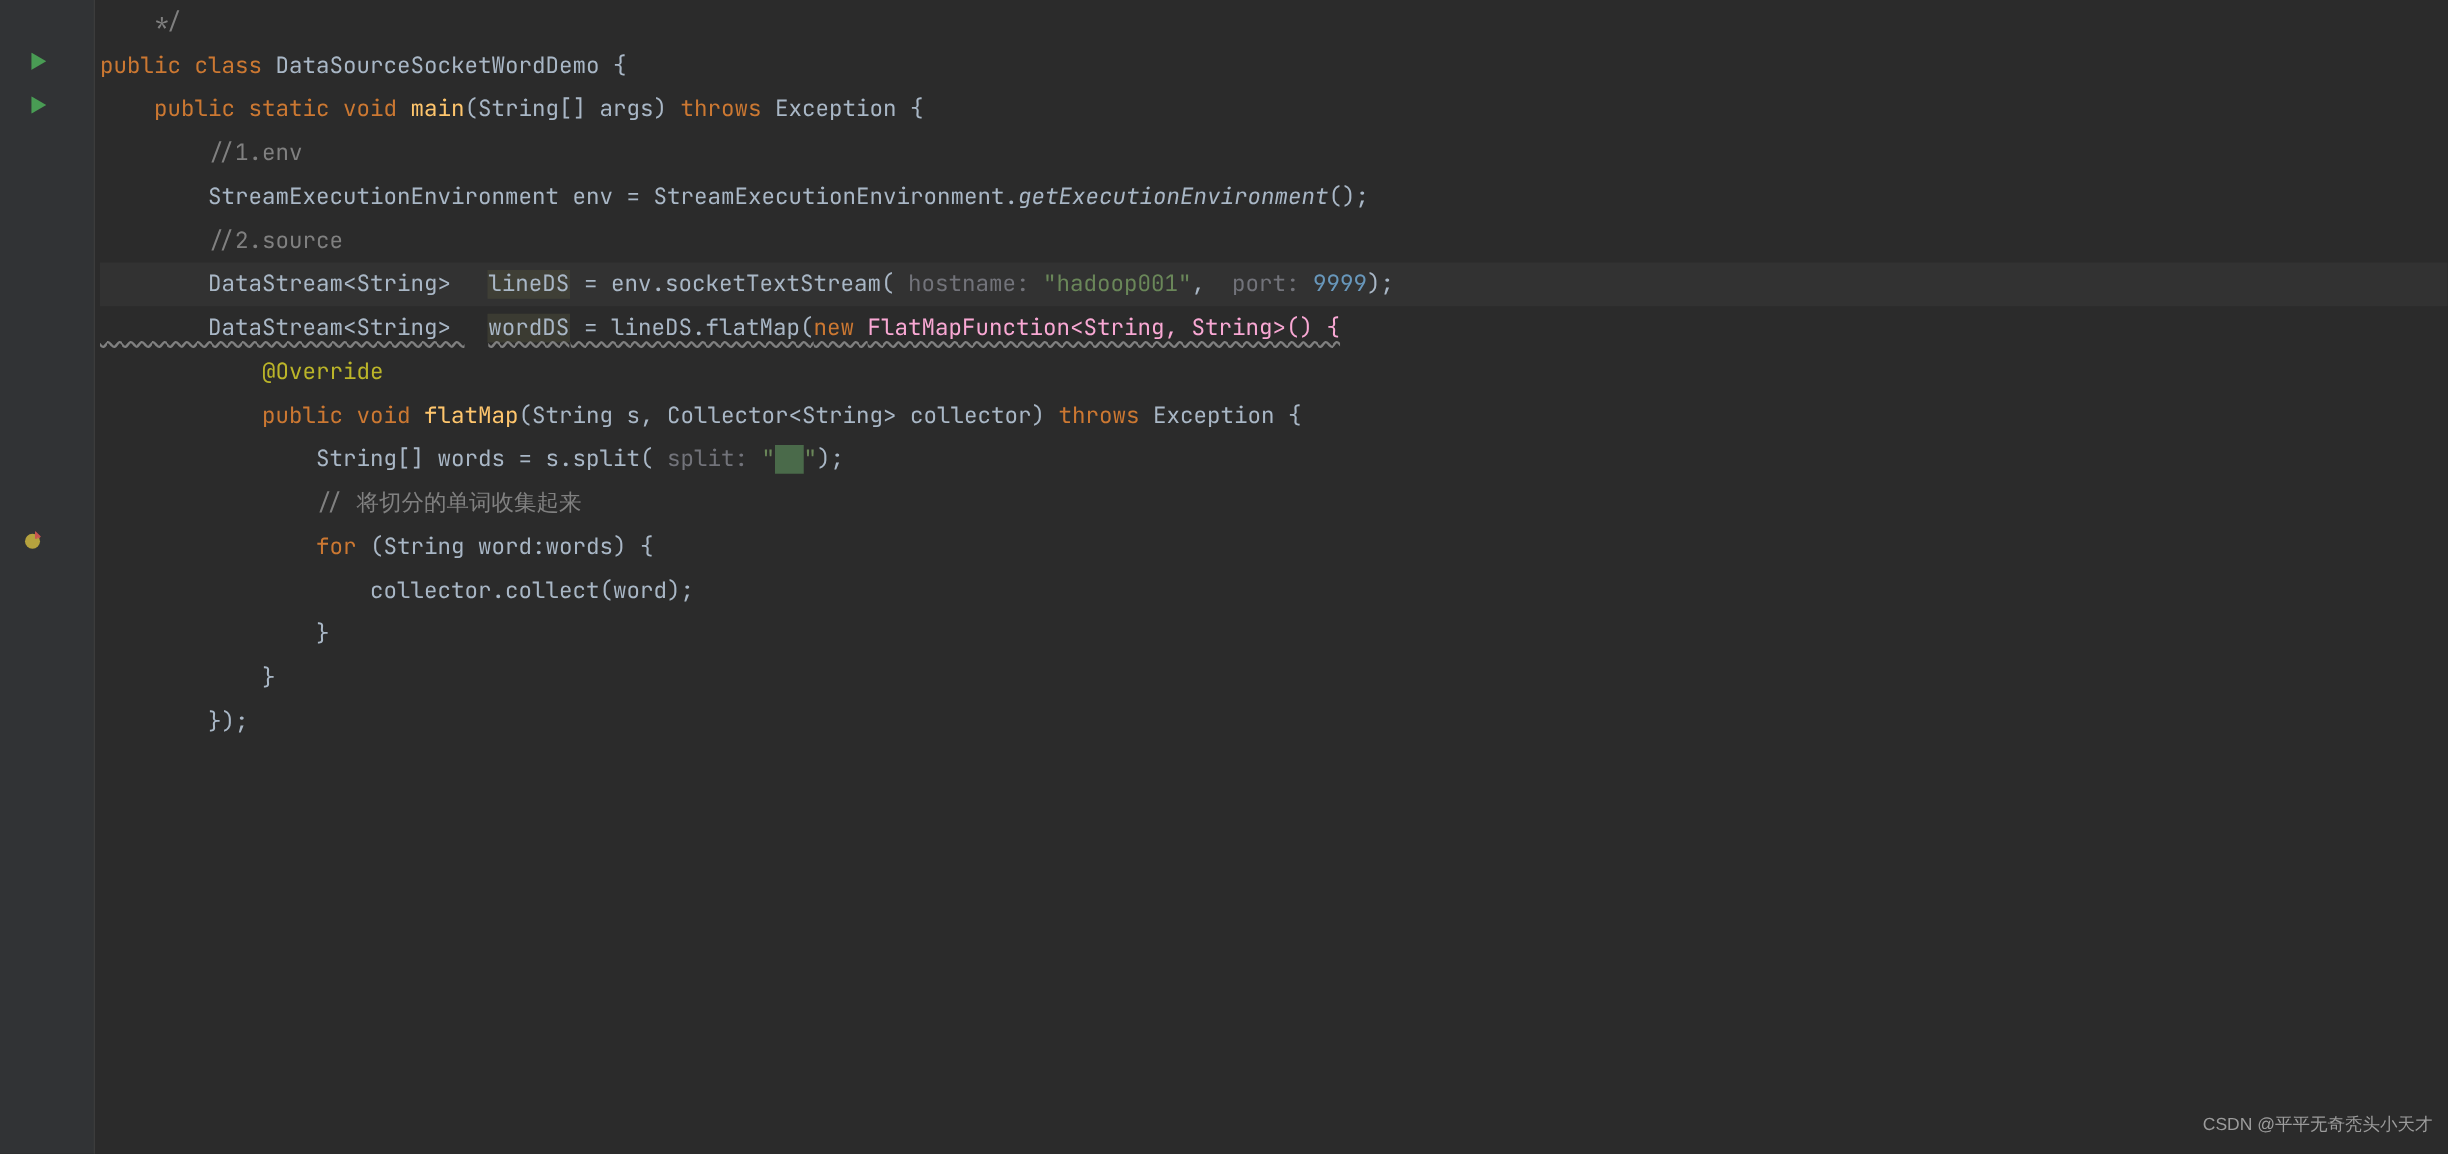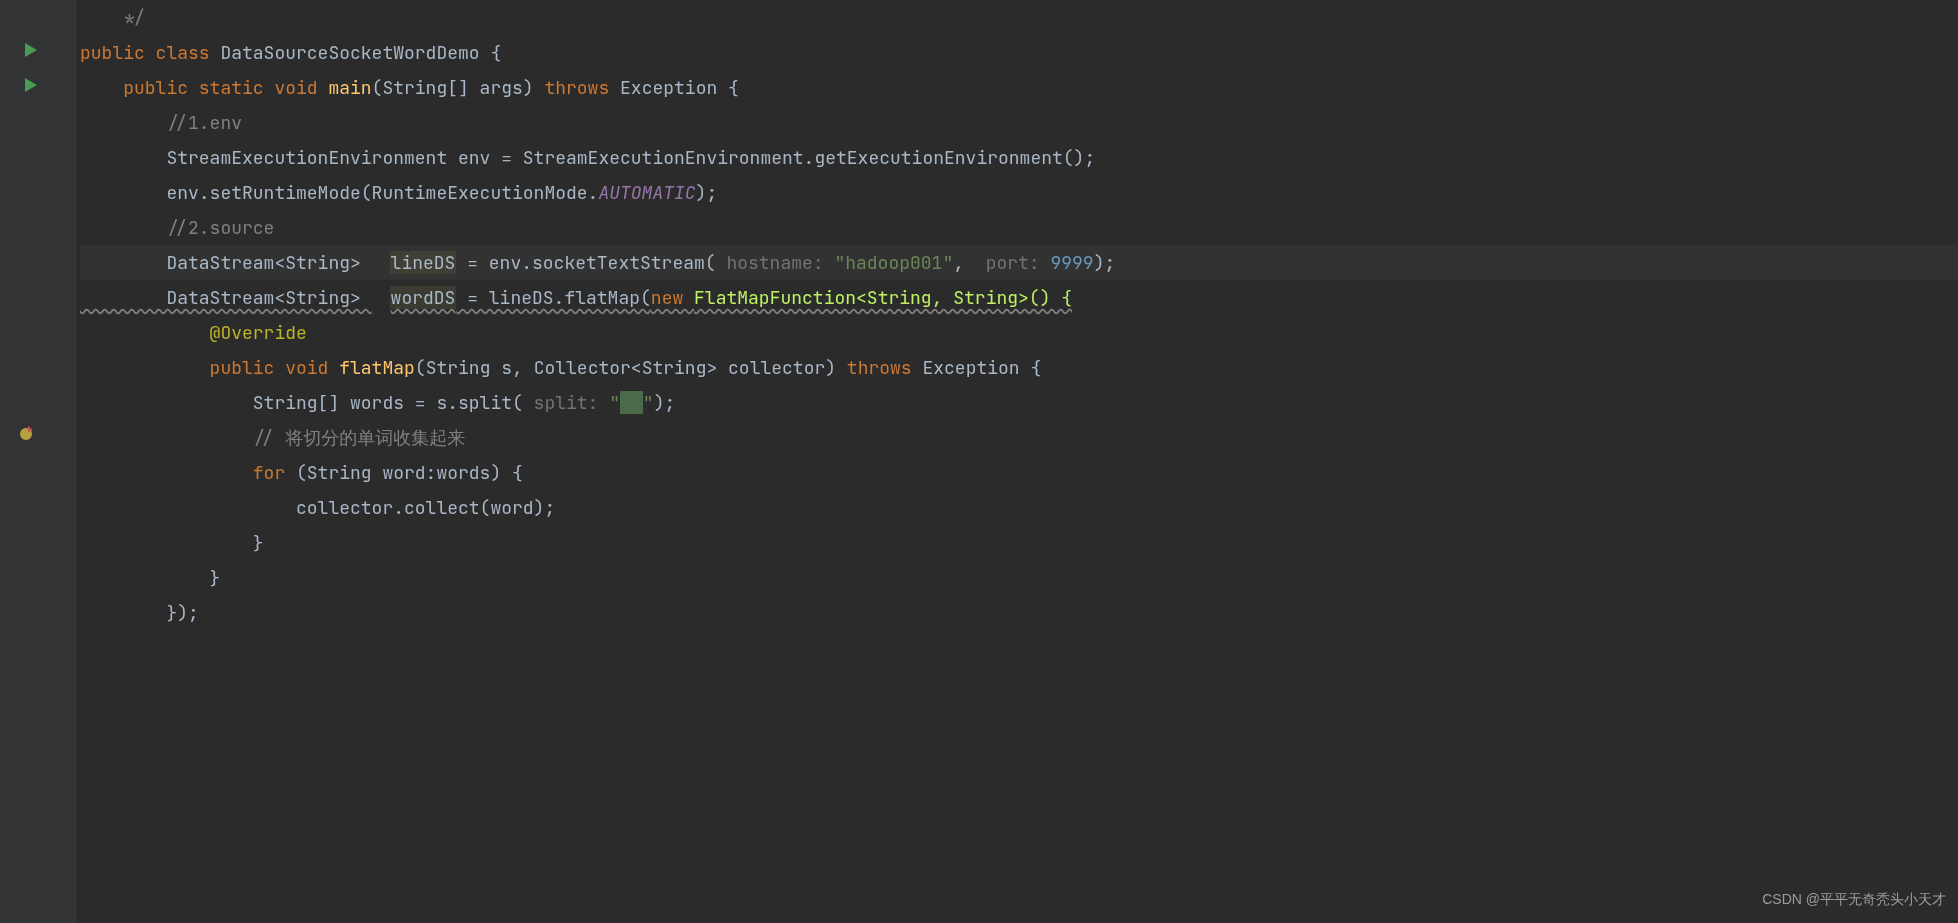--- a/index.html
+++ b/index.html
@@ -29,21 +29,21 @@
   .code-line { height: 35px; white-space: pre; }
   .code-line.highlighted { background: #323232; }
   .kw { color: #cc7832; }
   .str { color: #6a8759; }
   .num { color: #6897bb; }
   .comment { color: #808080; }
   .method-def { color: #ffc66d; }
   .italic { font-style: italic; }
   .param { color: #72737a; }
   .annot { color: #bbb529; }
-  .static-call { color: #a9b7c6; }
+  .static-call { font-style: italic; color: #a9b7c6; }
   .var-hl { background: rgba(80,80,60,0.45); padding: 0 1px; margin-left: 18px; }
   .wavy { text-decoration: underline wavy #808080; text-underline-offset: 4px; }
   .green-cursor { background:#4a6a4a; padding:0 6px;}
   .watermark {
     position: absolute;
     bottom: 6px;
     right: 12px;
     color: #9c9c9c;
     font-size: 14px;
     font-family: sans-serif;
@@ -94,28 +94,27 @@
     <div class="code-line"><span class="comment">    */</span></div>
 
     <div class="code-line"><span class="kw">public </span><span class="kw">class </span><span>DataSourceSocketWordDemo </span><span>{</span></div>
 
     <div class="code-line"><span>    </span><span class="kw">public static void </span><span class="method-def">main</span><span>(String[] args) </span><span class="kw">throws </span><span>Exception {</span></div>
 
     <div class="code-line"><span class="comment">        //1.env</span></div>
 
     <div class="code-line"><span>        StreamExecutionEnvironment env = StreamExecutionEnvironment.</span><span class="static-call">getExecutionEnvironment</span><span>();</span></div>
 
-    <div class="code-line"><span>        env.setRuntimeMode(RuntimeExecutionMode.</span><span class="italic" style="color:#9876aa">AUTOMATIC</span><span>);</span></div>
 
     <div class="code-line"><span class="comment">        //2.source</span></div>
 
     <div class="code-line highlighted"><span>        DataStream&lt;String&gt; </span><span class="var-hl">lineDS</span><span> = env.socketTextStream( </span><span class="param">hostname: </span><span class="str">"hadoop001"</span><span>,  </span><span class="param">port: </span><span class="num">9999</span><span>);</span></div>
 
 
-    <div class="code-line"><span class="wavy">        DataStream&lt;String&gt; </span><span class="var-hl wavy">wordDS</span><span class="wavy"> = lineDS.flatMap(</span><span class="kw wavy">new </span><span class="wavy" style="color:#bef264">FlatMapFunction&lt;String, String&gt;() {</span></div>
+    <div class="code-line"><span class="wavy">        DataStream&lt;String&gt; </span><span class="var-hl wavy">wordDS</span><span class="wavy"> = lineDS.flatMap(</span><span class="kw wavy">new </span><span class="wavy" style="color:#f9a8d4">FlatMapFunction&lt;String, String&gt;() {</span></div>
 
     <div class="code-line"><span>            </span><span class="annot">@Override</span></div>
 
     <div class="code-line"><span>            </span><span class="kw">public void </span><span class="method-def">flatMap</span><span>(String s, Collector&lt;String&gt; collector) </span><span class="kw">throws </span><span>Exception {</span></div>
 
 
     <div class="code-line"><span>                String[] words = s.split( </span><span class="param">split: </span><span class="str">"</span><span class="green-cursor"> </span><span class="str">"</span><span>);</span></div>
 
     <div class="code-line"><span class="comment">                // 将切分的单词收集起来</span></div>
 

